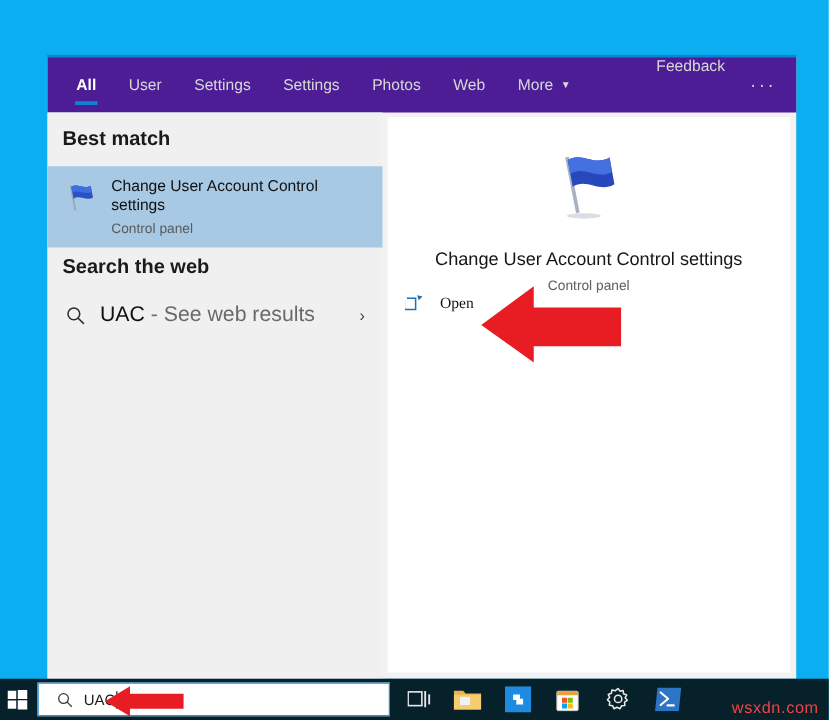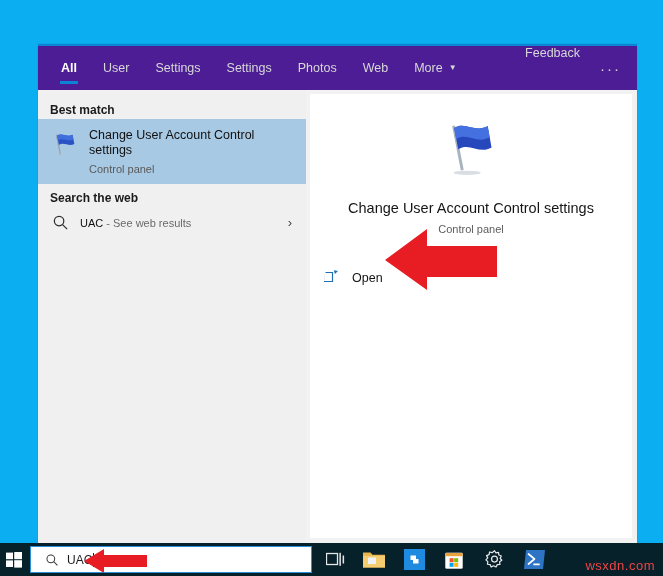--- a/index.html
+++ b/index.html
@@ -99,24 +99,24 @@
 
   
   #results-pane {
     width: 268px;
     background: #f0f0f0;
     padding-top: 6px;
     box-sizing: border-box;
     position: relative;
   }
   .section-header {
-    font-size: 12px;
+    font-size: 16px;
     font-weight: bold;
     color: #1a1a1a;
-    padding: 7px 0 2px 12px;
+    padding: 7px 0 12px 12px;
   }
   .result-row {
     display: flex;
     align-items: flex-start;
     padding: 9px 10px 9px 12px;
     cursor: default;
   }
   .result-row.selected { background: #a8c9e4; }
   .result-icon {
     width: 30px; height: 30px;
@@ -141,21 +141,21 @@
     padding: 7px 10px 7px 14px;
     cursor: default;
   }
   .web-icon {
     width: 17px; height: 17px;
     flex: 0 0 17px;
     margin-right: 11px;
   }
   .web-text {
     flex: 1 1 auto;
-    font-size: 11px;
+    font-size: 17px;
     color: #303030;
     white-space: nowrap;
   }
   .web-text b { color: #101010; font-weight: normal; }
   .web-text .muted { color: #6a6a6a; }
   .web-chevron {
     flex: 0 0 auto;
     color: #444;
     font-size: 13px;
     padding-right: 4px;
@@ -178,24 +178,24 @@
     color: #151515;
     margin-top: 22px;
   }
   #preview-subtitle {
     font-size: 11px;
     color: #5d5d5d;
     margin-top: 7px;
   }
   #open-action {
     display: flex;
-    align-items: flex-end;
-    margin-top: 34px;
+    align-items: flex-start;
     padding-left: 14px;
     cursor: default;
+    font-family: Liberation Serif, serif;
   }
   #open-icon {
     width: 16px; height: 16px;
     flex: 0 0 16px;
     margin-right: 12px;
   }
   #open-label { font-size: 12.5px; color: #151515; }
 
   
   .red-arrow {

